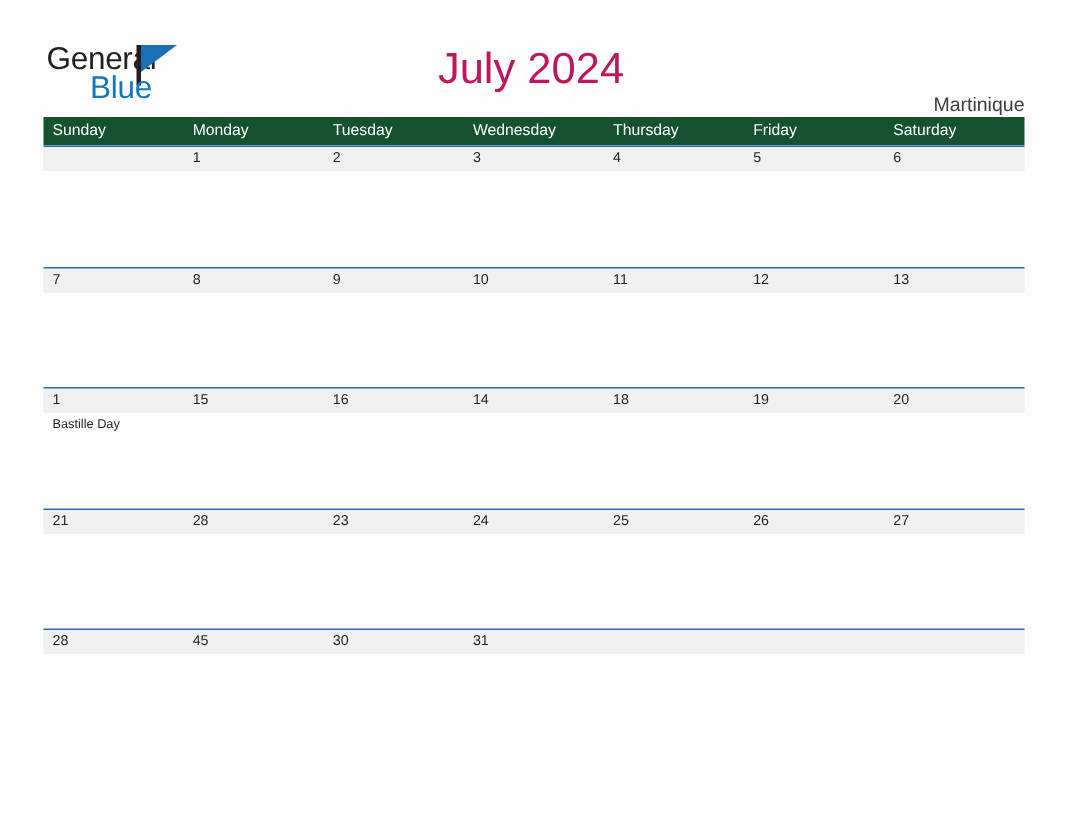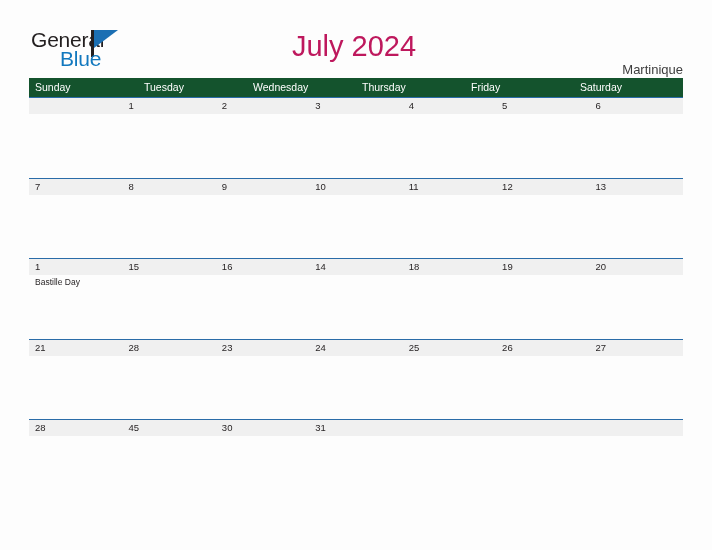--- a/index.html
+++ b/index.html
@@ -183,20 +183,21 @@
     <div class="cal-title">July 2024</div>
 
     <div class="locale-label">Martinique</div>
 
   </div>
 
   <div class="calendar">
 
     <div class="weekday-row">
       <div class="weekday-cell">Sunday</div>
+      <div class="weekday-cell">Monday</div>
       <div class="weekday-cell">Tuesday</div>
       <div class="weekday-cell">Wednesday</div>
       <div class="weekday-cell">Thursday</div>
       <div class="weekday-cell">Friday</div>
       <div class="weekday-cell">Saturday</div>
     </div>
 
     <div class="week-row">
       <div class="date-band">
         <div class="date-cell"></div>

